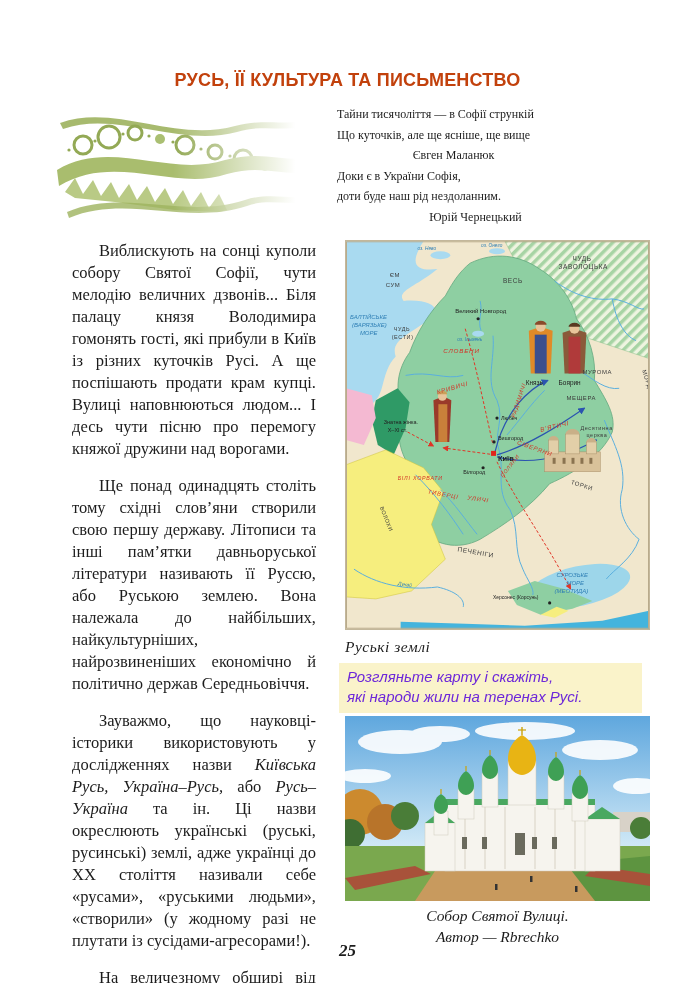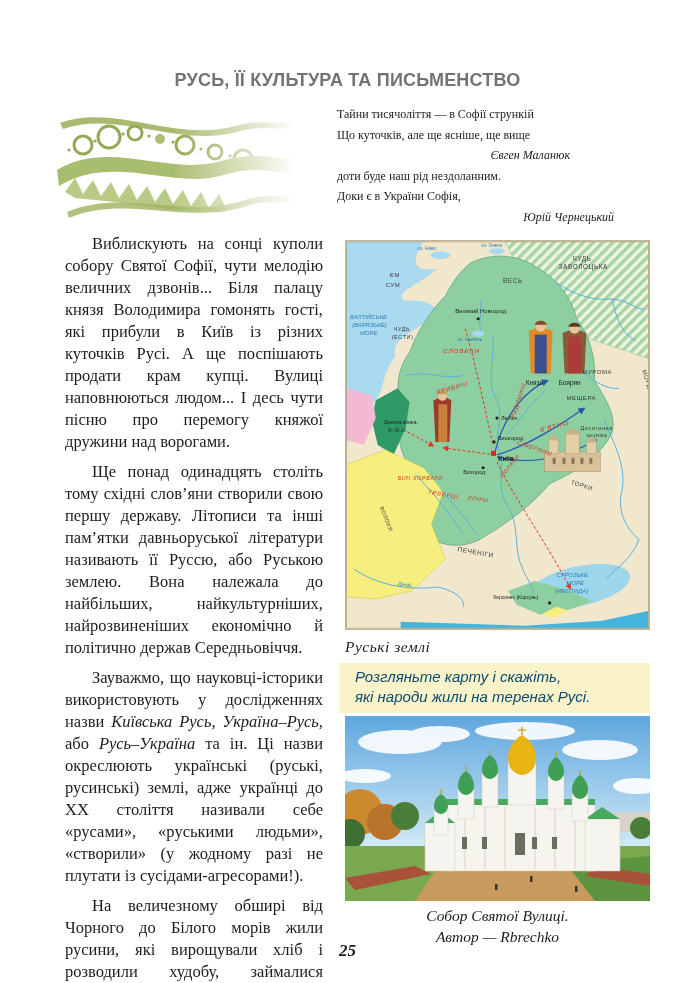--- a/index.html
+++ b/index.html
@@ -4,49 +4,49 @@
 <style>
   html,body{margin:0;padding:0;}
   body{
     width:695px;height:983px;background:#ffffff;position:relative;overflow:hidden;
     font-family:"Liberation Serif", serif;color:#1c1c1c;
   }
   .page{position:absolute;inset:0;}
   .page-title{
     position:absolute;left:0;right:0;top:70px;text-align:center;
     font-family:"Liberation Sans", sans-serif;font-weight:bold;font-size:18px;
-    color:#737373;letter-spacing:.2px;
+    color:#c2410c;letter-spacing:.2px;
   }
   .ornament{position:absolute;left:55px;top:98px;width:262px;height:124px;}
   .epigraph{
     position:absolute;left:337px;top:104px;width:305px;
     font-size:12px;line-height:20.5px;
   }
-  .epigraph .author{font-style:italic;text-align:right;}
+  .epigraph .author{text-align:center;}
   .epigraph .author.a1{padding-right:72px;}
   .epigraph .author.a2{padding-right:28px;}
   .left-col{
     position:absolute;left:57px;top:225px;width:274px;
     font-size:16.5px;line-height:22px;text-align:justify;
   }
-  .left-col p{margin:8px;text-indent:27px;}
+  .left-col p{margin:15px;text-indent:27px;}
   .map-figure{
     position:absolute;left:345px;top:240px;width:305px;height:390px;
     border:1px solid #c3b79b;box-sizing:border-box;background:#f1e7cd;
   }
   .map-figure svg{display:block;width:100%;height:100%;}
   .map-caption{
     position:absolute;left:345px;top:638px;width:305px;text-align:left;
     font-style:italic;font-size:15.5px;letter-spacing:.5px;
   }
   .task-box{
     position:absolute;left:339px;top:663px;width:287px;
-    background:#faf3ca;padding:4px 8px 6px 16px;
+    background:#faf3ca;padding:4px 8px 6px 8px;
     font-family:"Liberation Sans", sans-serif;font-style:italic;
-    font-size:15px;line-height:20px;color:#0c4a6e;
+    font-size:15px;line-height:20px;color:#6d28d9;
   }
   .photo-figure{
     position:absolute;left:345px;top:716px;width:305px;height:185px;background:#bfe0f2;
   }
   .photo-figure svg{display:block;width:100%;height:100%;}
   .photo-caption{
     position:absolute;left:345px;top:905px;width:305px;text-align:center;
     font-style:italic;font-size:15.5px;line-height:21px;
   }
   .page-number{
@@ -101,22 +101,22 @@
       <path d="M10,94 L20,80 L28,96 L38,82 L46,98 L56,84 L64,100 L74,86 L82,102 L92,88 L100,104 L110,90 L118,106 L128,92 L136,108 L146,94 L154,110 L164,96 L172,112 L164,114 L120,112 L60,104 L20,100 Z" fill="#b9ca85"></path>
       <path d="M12,114 C70,90 130,122 190,102 C215,94 235,102 252,98 L252,103 C232,108 212,100 192,108 C132,128 72,96 14,120 Z" fill="#9db35e" opacity=".8"></path>
       <rect x="118" y="0" width="144" height="124" fill="url(#fadeR)"></rect>
     </svg>
   </div>
 
   <div class="epigraph">
     <div>Тайни тисячоліття — в Софії стрункій</div>
     <div>Що куточків, але ще ясніше, ще вище</div>
     <div class="author a1">Євген Маланюк</div>
+    <div>Доки є в України Софія,</div>
     <div>доти буде наш рід нездоланним.</div>
-    <div>Доки є в України Софія,</div>
     <div class="author a2">Юрій Чернецький</div>
   </div>
 
   <div class="left-col">
     <p>Виблискують на сонці куполи собору Святої Софії, чути мелодію величних дзвонів... Біля палацу князя Володимира гомонять гості, які прибули в Київ із різних куточків Русі. А ще поспішають продати крам купці. Вулиці наповнюються людом... І десь чути пісню про перемогу княжої дружини над ворогами.</p>
     <p>Ще понад одинадцять століть тому східні слов’яни створили свою першу державу. Літописи та інші пам’ятки давньоруської літератури називають її Руссю, або Руською землею. Вона належала до найбільших, найкультурніших, найрозвиненіших економічно й політично держав Середньовіччя.</p>
     <p><span>Зауважмо, що науковці-історики використовують у дослідженнях назви </span><i>Київська Русь, Україна–Русь,</i><span> або </span><i>Русь–Україна</i><span> та ін. Ці назви окреслюють українські (руські, русинські) землі, адже українці до ХХ століття називали себе «русами», «руськими людьми», «створили» (у жодному разі не плутати із сусідами-агресорами!).</span></p>
     <p>На величезному обширі від Чорного до Білого морів жили русини, які вирощували хліб і розводили худобу, займалися ремеслами й промислами, торгівлею.</p>
   </div>
 

